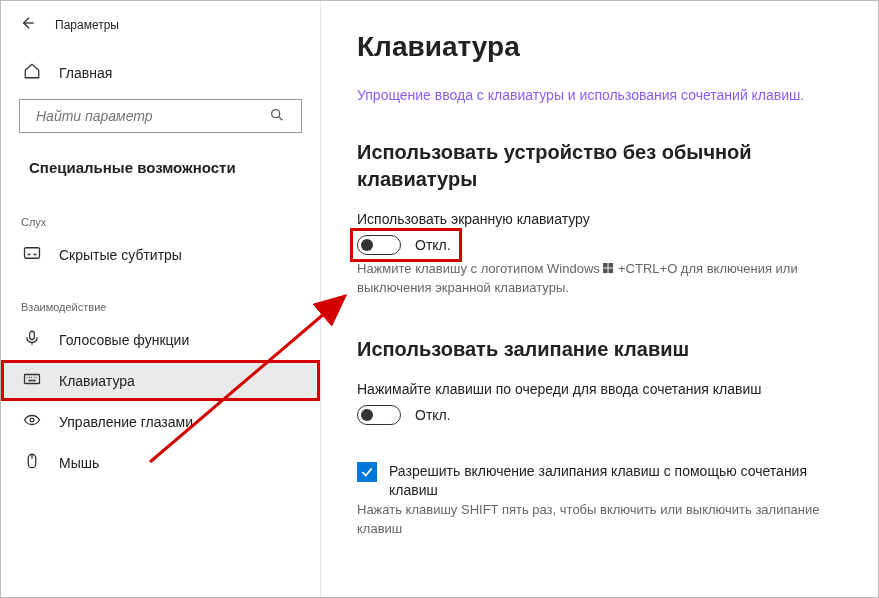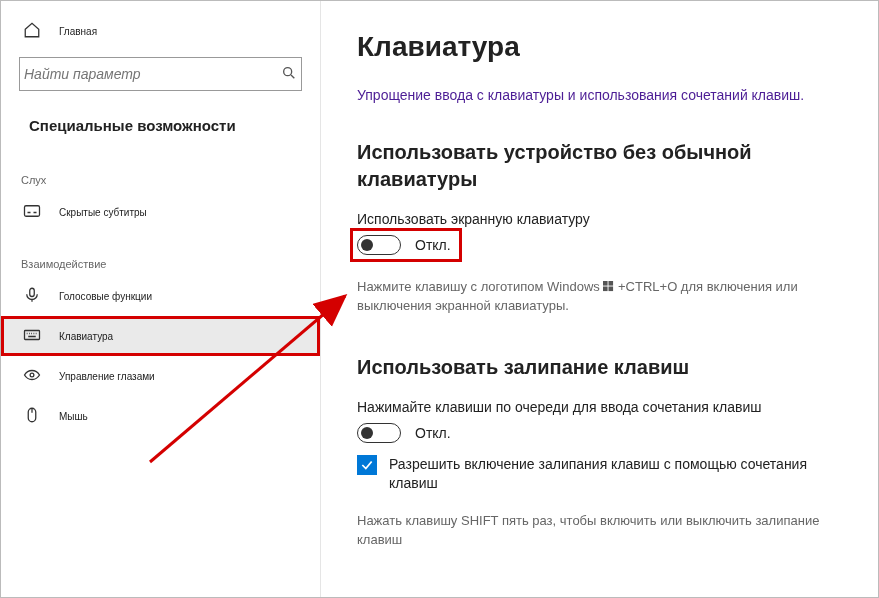--- a/index.html
+++ b/index.html
@@ -25,29 +25,29 @@
   .titlebar {
     display:flex; align-items:center; gap:20px;
     padding: 4px 18px 18px 18px;
     font-size:12px;
   }
   .titlebar svg{width:16px;height:16px;}
   .home-row, .nav-item {
     display:flex; align-items:center; gap:18px;
     padding: 10px 22px;
     cursor:pointer;
-    font-size:10px;
+    font-size:14px;
   }
   .home-row svg, .nav-item svg { width:18px; height:18px; flex:0 0 18px; }
   .search {
     margin: 6px 18px 22px 18px;
     height:34px;
     border:1px solid #999;
     display:flex; align-items:center;
-    padding:0 4px;
+    padding:0 16px;
     background:#fff;
   }
   .search input{
     flex:1; border:none; outline:none; font-size:14px;
     font-style:italic; color:#555; background:transparent;
   }
   .search svg{width:16px;height:16px;fill:#555;}
   .section-title {
     padding: 4px 20px 14px 28px;
     font-weight:600;
@@ -69,27 +69,27 @@
   
   .main {
     flex:1;
     padding: 30px 30px 0 36px;
     overflow:hidden;
   }
   h1.page-title {
     font-weight:600; font-size:28px; margin-bottom:24px;
   }
   .page-desc {
-    color:#4c1d95; font-size:14px; margin-bottom:36px;
+    color:#8b5cf6; font-size:14px; margin-bottom:36px;
   }
   h2.section {
     font-weight:600; font-size:20px; margin-bottom:6px; line-height:1.35;
   }
   .setting-label { margin:18px 0 8px 0; font-size:14px; color:#222;}
-  .hint { color:#666; font-size:13px; margin-top:20px; line-height:1.45;}
+  .hint { color:#666; font-size:13px; margin-top:2px; line-height:1.45;}
   .winlogo{display:inline-block;width:11px;height:11px;vertical-align:-1px;}
   .toggle {
     display:flex; align-items:center; gap:14px;
     cursor:pointer;
   }
   .toggle-track {
     width:44px; height:20px;
     border:1px solid #333;
     border-radius:10px;
     position:relative;
@@ -99,21 +99,21 @@
     position:absolute; left:3px; top:3px;
     width:12px; height:12px; border-radius:50%;
     background:#333;
   }
   .toggle-state { font-size:14px;text-align:center;}
   .toggle-highlight {
     outline:3px solid #d40000;
     outline-offset:4px;
     padding-right:4px;
   }
-  .checkbox-row { display:flex; gap:12px; align-items:flex-start; margin-top:12px;}
+  .checkbox-row { display:flex; gap:12px; align-items:flex-start; margin-top:37px;}
   .checkbox {
     width:20px; height:20px; background:#0078d7;
     flex:0 0 20px; display:flex; align-items:center; justify-content:center;
   }
   .checkbox svg{width:14px;height:14px;stroke:#fff;stroke-width:3;fill:none;}
   .checkbox-text{font-size:14px; line-height:1.35;}
   .section-gap { height:38px;}
 
   
   .arrow-svg {
@@ -123,20 +123,29 @@
     pointer-events:none;
   }
 </style>
 </head>
 <body>
 
 <div class="container">
 
   <div class="nav">
 
+    <div class="titlebar">
+      <span>
+        <svg viewBox="0 0 24 24" fill="none" stroke="#333" stroke-width="2">
+          <path d="M15 4 L7 12 L15 20"></path>
+            <path d="M7 12 H22"></path>
+        </svg>
+      </span>
+      <span>Параметры</span>
+    </div>
 
     <div class="home-row">
       <span>
         <svg viewBox="0 0 24 24" fill="none" stroke="#333" stroke-width="1.7">
           <path d="M3 11 L12 3 L21 11 V21 H3 Z"></path>
         </svg>
       </span>
       <span>Главная</span>
     </div>
 

